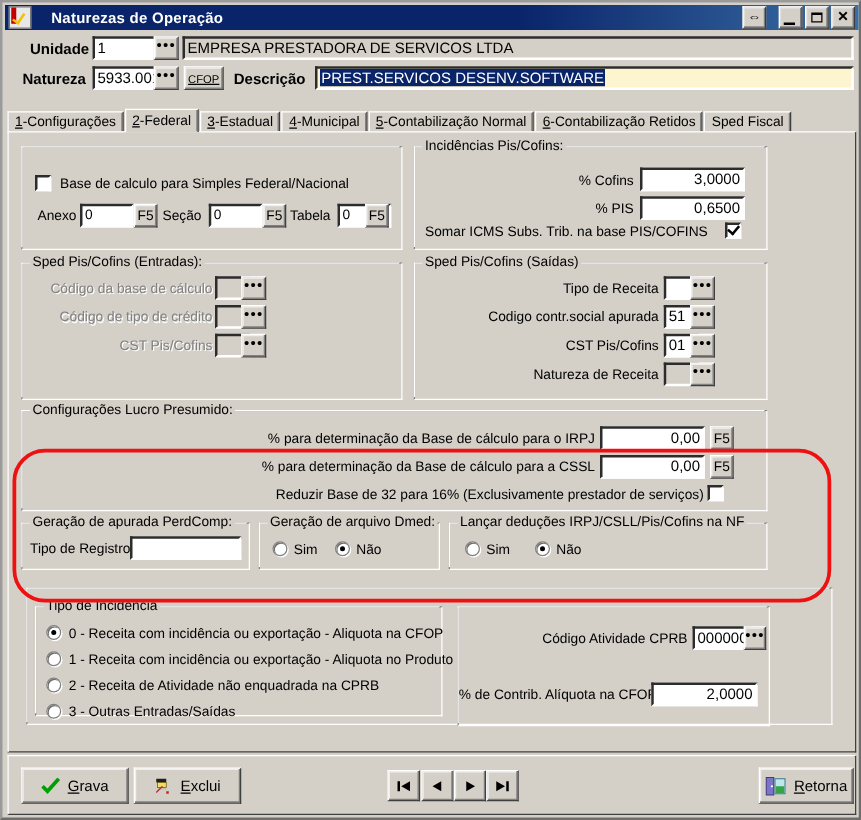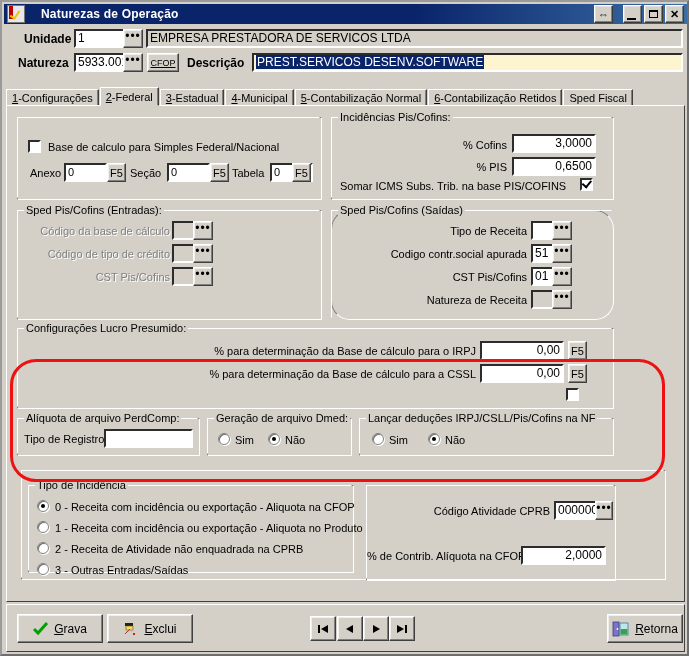--- a/index.html
+++ b/index.html
@@ -389,21 +389,21 @@
 
       <span class="lab dis" style="left:22px;top:37px;width:130px;text-align:right;">Código de tipo de crédito</span>
       <div class="ifield ro" style="position:absolute;left:154px;top:33px;width:28px;"></div>
       <div class="btn3d dots" style="position:absolute;left:175px;top:33px;">•••</div>
 
       <span class="lab dis" style="left:22px;top:60px;width:130px;text-align:right;">CST Pis/Cofins</span>
       <div class="ifield ro" style="position:absolute;left:154px;top:56px;width:28px;"></div>
       <div class="btn3d dots" style="position:absolute;left:175px;top:56px;">•••</div>
     </div>
 
-    <div class="grp" style="left:324px;top:104px;width:283px;height:110px;border-radius:19px;">
+    <div class="grp" style="left:324px;top:104px;width:283px;height:110px;">
       <span class="cap">Sped Pis/Cofins (Saídas)</span>
       <span class="lab" style="left:30px;top:14px;width:165px;text-align:right;">Tipo de Receita</span>
       <div class="ifield" style="position:absolute;left:199px;top:10px;width:28px;"></div>
       <div class="btn3d dots" style="position:absolute;left:220px;top:10px;">•••</div>
 
       <span class="lab" style="left:30px;top:37px;width:165px;text-align:right;">Codigo contr.social apurada</span>
       <div class="ifield" style="position:absolute;left:199px;top:33px;width:28px;">51</div>
       <div class="btn3d dots" style="position:absolute;left:220px;top:33px;">•••</div>
 
       <span class="lab" style="left:30px;top:60px;width:165px;text-align:right;">CST Pis/Cofins</span>
@@ -418,25 +418,26 @@
     <div class="grp" style="left:10px;top:222px;width:597px;height:81px;">
       <span class="cap">Configurações Lucro Presumido:</span>
       <span class="lab" style="left:80px;top:16px;width:378px;text-align:right;">% para determinação da Base de cálculo para o IRPJ</span>
       <div class="ifield right" style="position:absolute;left:462px;top:12px;width:84px;">0,00</div>
       <div class="btn3d f5btn" style="position:absolute;left:550px;top:12px;">F5</div>
 
       <span class="lab" style="left:80px;top:39px;width:378px;text-align:right;">% para determinação da Base de cálculo para a CSSL</span>
       <div class="ifield right" style="position:absolute;left:462px;top:35px;width:84px;">0,00</div>
       <div class="btn3d f5btn" style="position:absolute;left:550px;top:35px;">F5</div>
 
+      <span class="lab" style="left:200px;top:61px;width:345px;text-align:right;">Reduzir Base de 32 para 16% (Exclusivamente prestador de serviços)</span>
       <div class="cbx" style="left:548px;top:59px;"></div>
     </div>
 
     <div class="grp" style="left:10px;top:312px;width:183px;height:38px;">
-      <span class="cap">Alíquota de arquivo PerdComp:</span>
+      <span class="cap">Geração de apurada PerdComp:</span>
       <span class="lab" style="left:6px;top:14px;">Tipo de Registro</span>
       <div class="ifield" style="position:absolute;left:86px;top:10px;width:89px;"></div>
     </div>
 
     <div class="grp" style="left:200px;top:312px;width:145px;height:38px;">
       <span class="cap">Geração de arquivo Dmed:</span>
       <div class="rad" style="left:10px;top:14px;"></div>
       <span class="lab" style="left:27px;top:15px;">Sim</span>
       <div class="rad on" style="left:60px;top:14px;"></div>
       <span class="lab" style="left:77px;top:15px;">Não</span>

